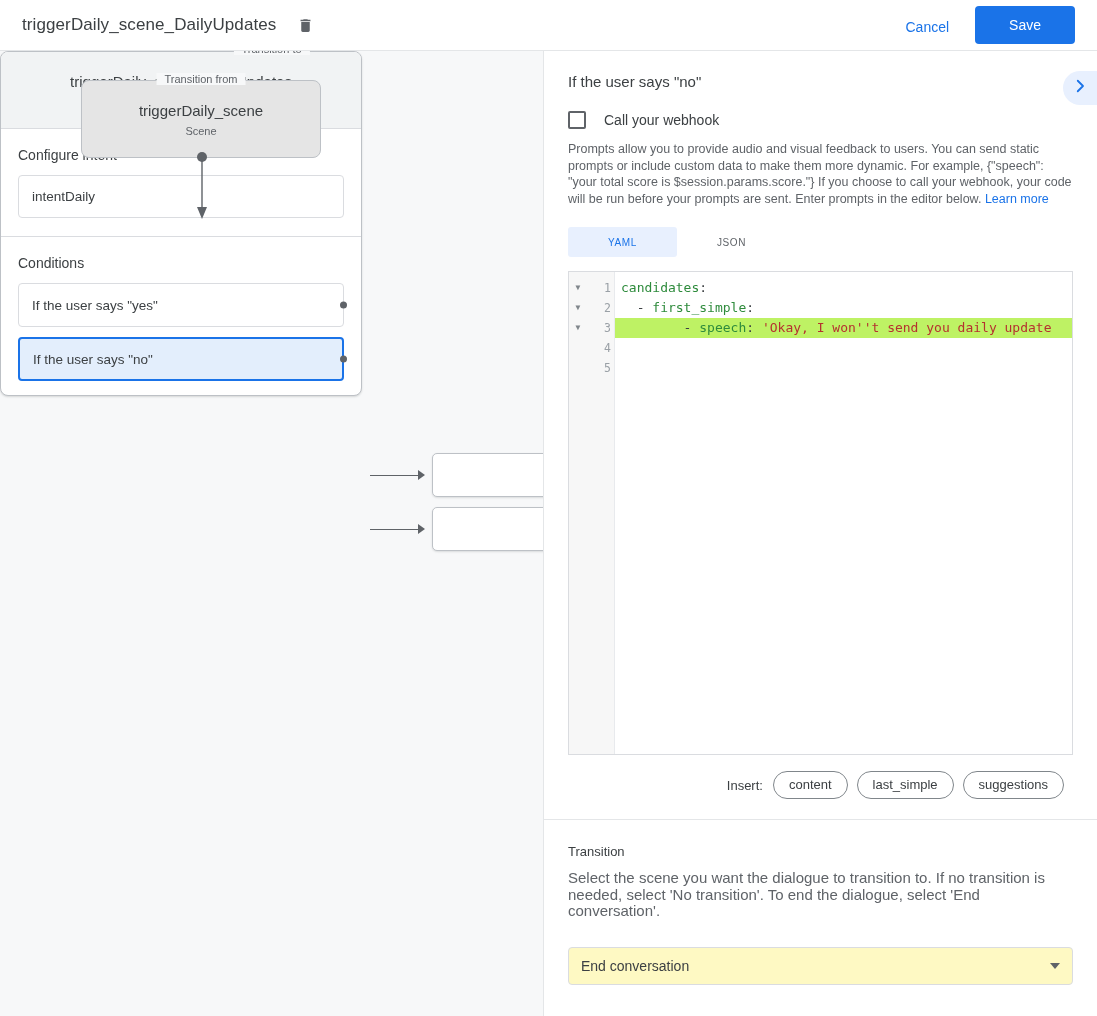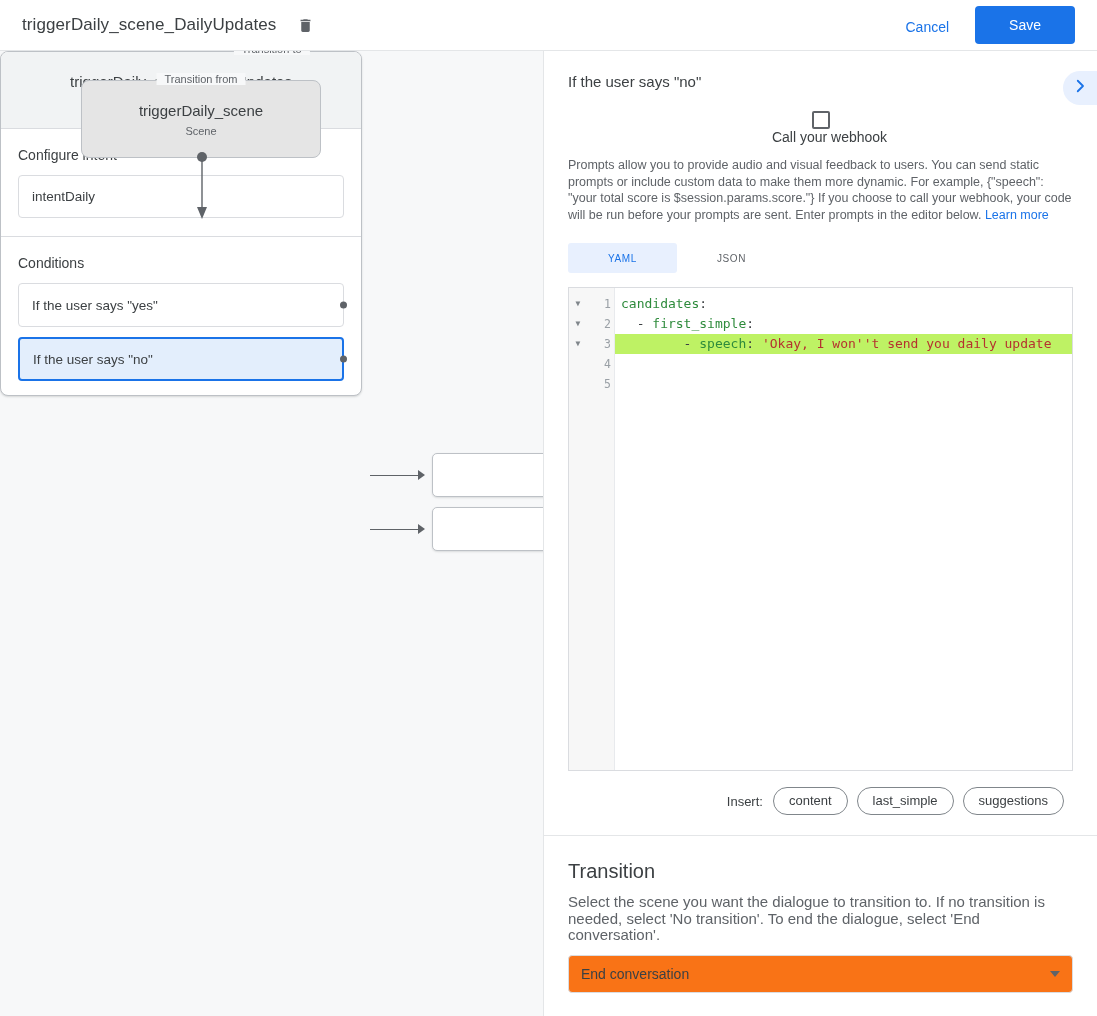--- a/index.html
+++ b/index.html
@@ -190,21 +190,21 @@
     position: absolute; right: 0px; top: 20px;
     width: 34px; height: 34px;
     background: #e8f0fe;
     border-radius: 17px 0 0 17px;
     display: flex; align-items: center; justify-content: center;
     cursor: pointer;
   }
 
   .panel-section { padding: 0 24px; }
 
-  .check-row { display: flex; align-items: center; margin-top: 21px; flex-direction: column; }
+  .check-row { display: flex; align-items: center; margin-top: 21px; }
   .cb {
     width: 18px; height: 18px;
     border-radius: 2px;
     flex: 0 0 auto;
     cursor: pointer;
     display: flex; align-items: center; justify-content: center;
   }
   .cb.off { border: 2px solid #5f6368; background: #fff; }
   .cb.on  { background: #1a73e8; border: 2px solid #1a73e8; }
   .check-label { margin-left: 18px; font-size: 14px; color: #3c4043; font-weight: 500; }
@@ -308,38 +308,38 @@
     margin-right: 9px;
     cursor: pointer;
     background: #fff;
     font-family: inherit;
     line-height: 16px;
   }
 
   #panel-divider { height: 1px; background: #e4e6e8; }
 
   #transition-section { padding: 24px 24px 0 24px; }
-  #transition-title { font-size: 20px; color: #3c4043; }
+  #transition-title { font-size: 13px; color: #3c4043; }
   #transition-desc {
     margin-top: 11px;
     font-size: 15px; line-height: 16.5px;
     color: #5f6368;
     max-width: 500px;
   }
   #transition-select {
-    margin-top: 11px;
+    margin-top: 27px;
     height: 38px;
     border: 1px solid #dadce0;
     border-radius: 4px;
     display: flex; align-items: center;
     padding: 0 12px;
     font-size: 14px;
     color: #3c4043;
     cursor: pointer;
-    background: #f97316;
+    background: #fef9c3;
   }
   #select-caret {
     margin-left: auto;
     width: 0; height: 0;
     border-left: 5px solid transparent;
     border-right: 5px solid transparent;
     border-top: 6px solid #5f6368;
   }
 </style>
 </head>

